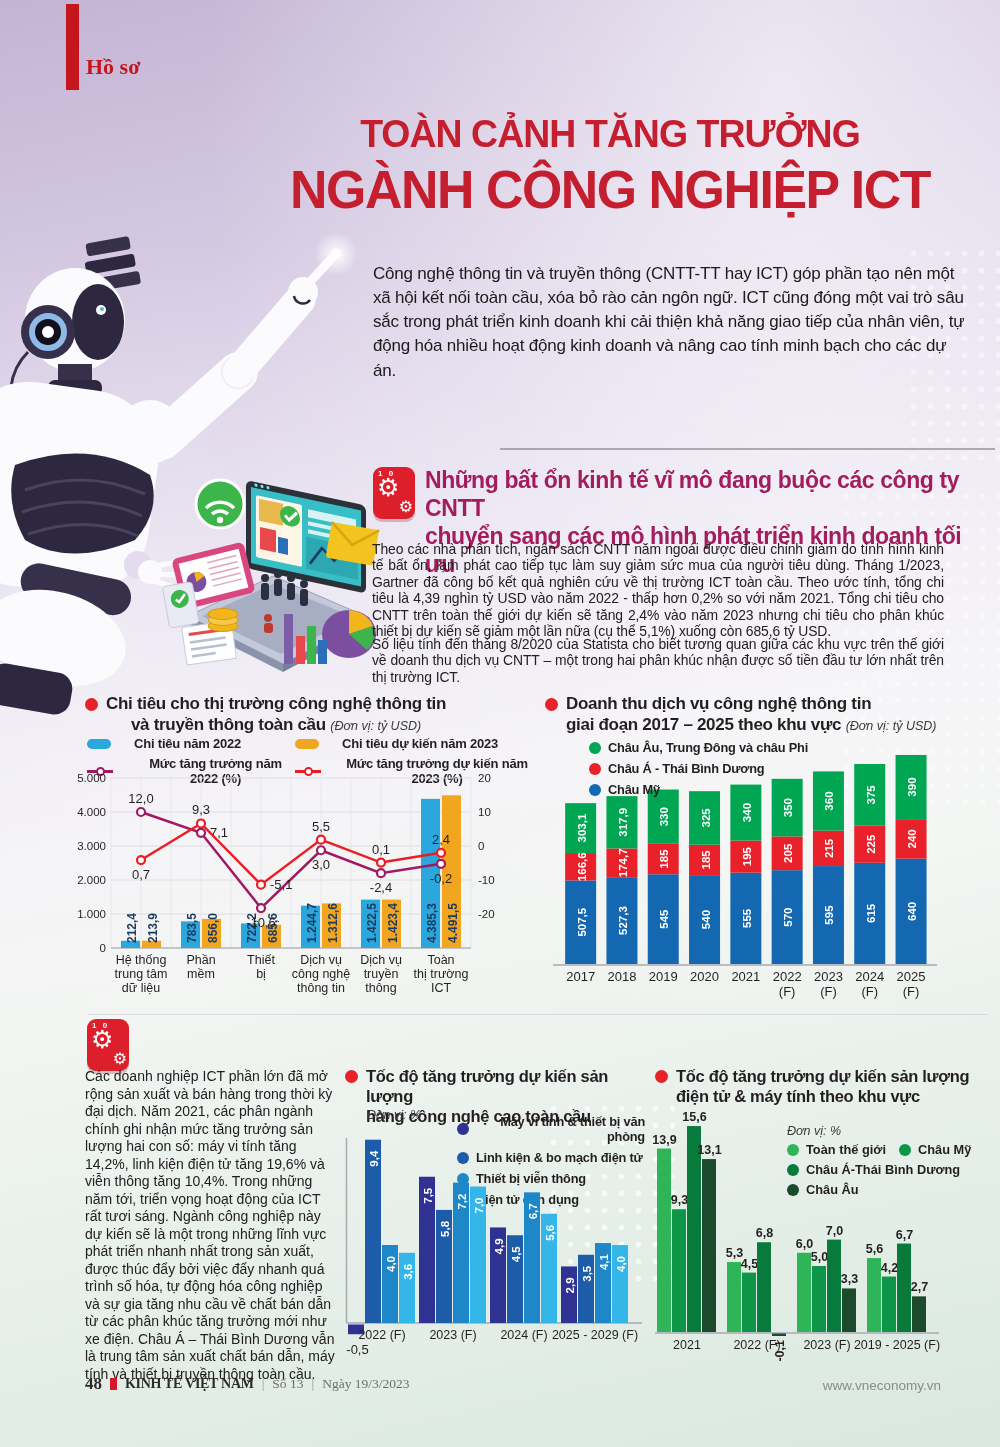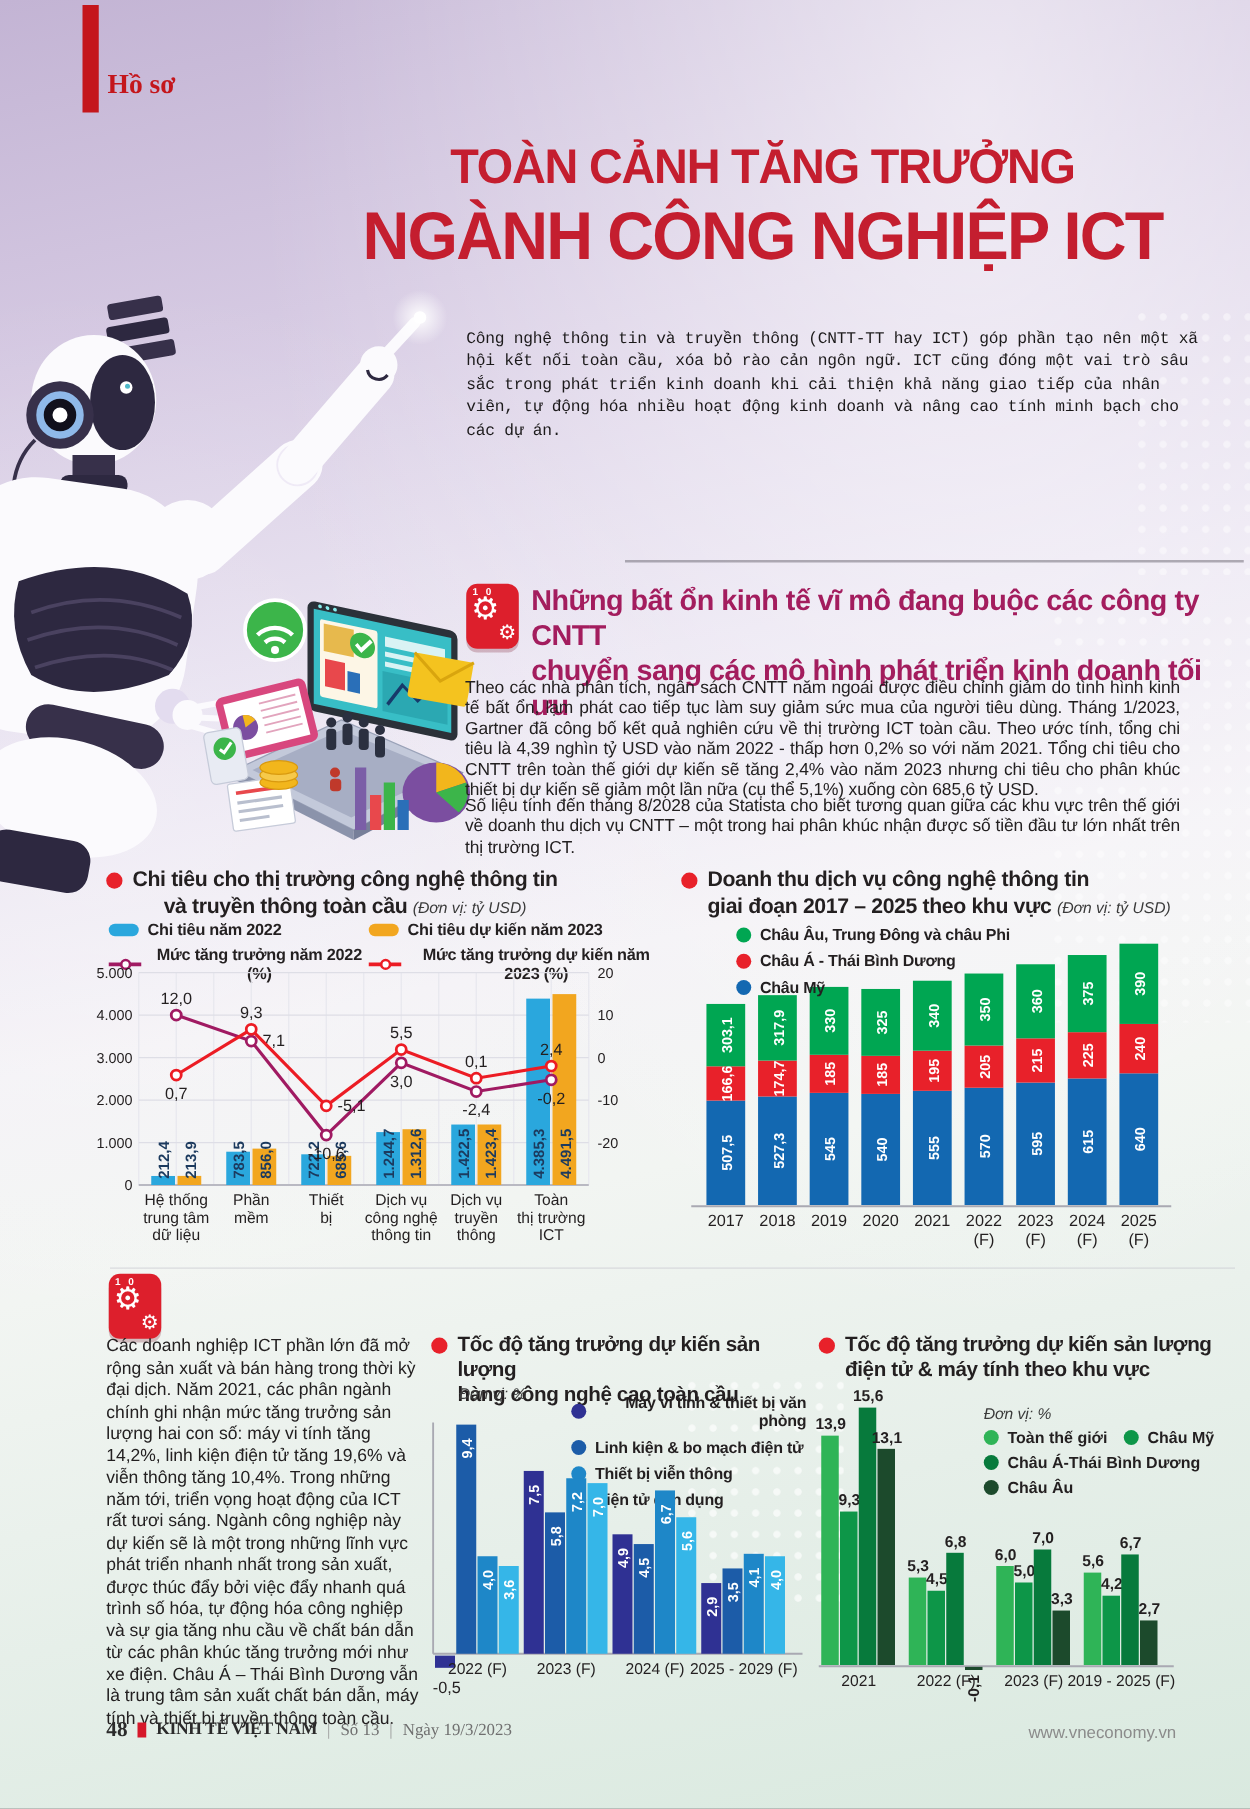--- a/index.html
+++ b/index.html
@@ -14,22 +14,22 @@
   .d1{left:905px;top:245px;width:95px;height:215px;}
   .d2{left:838px;top:488px;width:162px;height:330px;}
   .d3{left:545px;top:1100px;width:130px;height:190px;opacity:.8;}
   .kicker-bar{position:absolute;left:66px;top:4px;width:13px;height:86px;background:#c4161c;}
   .kicker{position:absolute;left:86px;top:54px;font-family:"Liberation Serif",serif;font-weight:bold;
     font-size:22px;color:#c4161c;}
   .title{position:absolute;left:260px;width:700px;text-align:center;color:#c41e2f;font-weight:bold;
     letter-spacing:-1px;transform:scaleX(.96);transform-origin:center;}
   .t1{top:112px;font-size:39px;}
   .t2{top:158px;font-size:54px;letter-spacing:-1.5px;}
-  .intro{position:absolute;left:373px;top:262px;width:600px;font-size:13px;line-height:1.42;
-    letter-spacing:-.2px;color:#1c1a1b;font-family:Liberation Mono, monospace;}
+  .intro{position:absolute;left:373px;top:262px;width:600px;font-size:17px;line-height:1.42;
+    letter-spacing:-.2px;color:#1c1a1b;}
   .credits{position:absolute;left:373px;top:412px;font-size:15px;}
   .credits .lbl{font-style:italic;color:#2a2a2a;}
   .credits .who{font-weight:bold;letter-spacing:-.2px;}
   .badge{display:inline-block;background:#d6182a;color:#fff;padding:2px 8px 3px;border-radius:2px;margin-left:4px;}
   .badge b{font-weight:bold;}
   .badge i{font-style:normal;font-weight:normal;opacity:.95;}
   .credit-rule{position:absolute;left:500px;top:448px;width:495px;height:2px;background:#5a5662;opacity:.45;}
   .gear-box{position:absolute;background:#dd1f2c;border-radius:9px;color:#fff;box-shadow:0 3px 0 rgba(120,20,40,.25);}
   .gear-box .g1{position:absolute;left:4px;top:8px;font-size:25px;line-height:1;}
   .gear-box .g2{position:absolute;right:2px;bottom:4px;font-size:16px;line-height:1;}
@@ -50,21 +50,21 @@
   .c3{left:345px;top:1066px;width:300px;height:300px;}
   .c4{left:655px;top:1066px;width:345px;height:300px;}
   .ctitle{position:absolute;left:0;top:0;display:flex;gap:8px;align-items:flex-start;}
   .bullet{width:13px;height:13px;border-radius:50%;background:#e8212a;margin-top:4px;flex:0 0 auto;}
   .ct-text{font-size:17px;font-weight:bold;line-height:1.22;letter-spacing:-.3px;}
   .ct-text .unit{font-weight:normal;font-style:italic;font-size:12.5px;color:#3a3a3a;letter-spacing:0;}
   .c3 .ct-text,.c4 .ct-text{font-size:16.5px;}
   .unit-line{position:absolute;font-style:italic;font-size:12.5px;color:#3a3a3a;}
   .c1-legend{position:absolute;left:2px;top:42px;display:grid;grid-template-columns:208px 1fr;row-gap:5px;
     font-size:13px;font-weight:bold;letter-spacing:-.2px;}
-  .lg-item{display:flex;align-items:center;gap:7px;}
+  .lg-item{display:flex;align-items:center;gap:23px;}
   .mk-pill{width:24px;height:10px;border-radius:5px;flex:0 0 auto;}
   .mk-line{position:relative;width:26px;height:10px;flex:0 0 auto;}
   .mk-line .ml-bar{position:absolute;left:0;top:4px;width:26px;height:2.5px;background:currentColor;}
   .mk-line .ml-dot{position:absolute;left:9px;top:1px;width:5px;height:5px;border:2.5px solid currentColor;
     border-radius:50%;background:#fff;}
   .dot-legend{position:absolute;font-size:12.8px;font-weight:bold;letter-spacing:-.2px;text-align:right;}
   .lg-row{display:flex;align-items:center;gap:7px;margin-bottom:6px;}
   .lg-dot{width:12px;height:12px;border-radius:50%;flex:0 0 auto;}
   .c2-legend{left:44px;top:46px;z-index:2;}
   .c3-legend{left:112px;top:48px;}
@@ -235,21 +235,21 @@
   <div class="gear-box gi1">
     <span class="dg">1 0</span>
       <span class="g1">⚙</span>
       <span class="g2">⚙</span>
   </div>
   <div class="sec1-head">
     <span>Những bất ổn kinh tế vĩ mô đang buộc các công ty CNTT</span><br>
     <span>chuyển sang các mô hình phát triển kinh doanh tối ưu</span>
   </div>
   <div class="para p1">Theo các nhà phân tích, ngân sách CNTT năm ngoái được điều chỉnh giảm do tình hình kinh tế bất ổn, lạm phát cao tiếp tục làm suy giảm sức mua của người tiêu dùng. Tháng 1/2023, Gartner đã công bố kết quả nghiên cứu về thị trường ICT toàn cầu. Theo ước tính, tổng chi tiêu là 4,39 nghìn tỷ USD vào năm 2022 - thấp hơn 0,2% so với năm 2021. Tổng chi tiêu cho CNTT trên toàn thế giới dự kiến sẽ tăng 2,4% vào năm 2023 nhưng chi tiêu cho phân khúc thiết bị dự kiến sẽ giảm một lần nữa (cụ thể 5,1%) xuống còn 685,6 tỷ USD.</div>
-  <div class="para p2">Số liệu tính đến tháng 8/2028 của Statista cho biết tương quan giữa các khu vực trên thế giới về doanh thu dịch vụ CNTT – một trong hai phân khúc nhận được số tiền đầu tư lớn nhất trên thị trường ICT.</div>
+  <div class="para p2">Số liệu tính đến tháng 8/2020 của Statista cho biết tương quan giữa các khu vực trên thế giới về doanh thu dịch vụ CNTT – một trong hai phân khúc nhận được số tiền đầu tư lớn nhất trên thị trường ICT.</div>
 
   <div class="chart c1">
     <div class="ctitle">
       <span class="bullet"></span>
       <span class="ct-text">
         <span>Chi tiêu cho thị trường công nghệ thông tin</span><br>
         <span>và truyền thông toàn cầu</span>
         <em class="unit">(Đơn vị: tỷ USD)</em>
       </span>
     </div>

